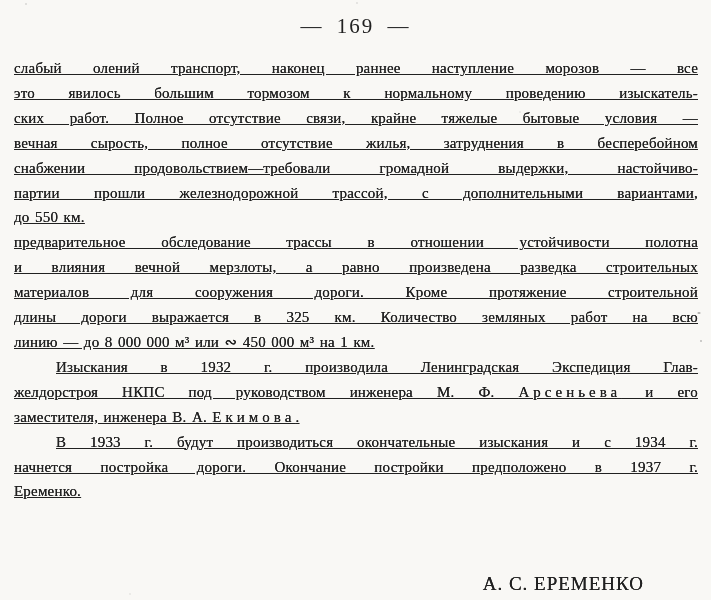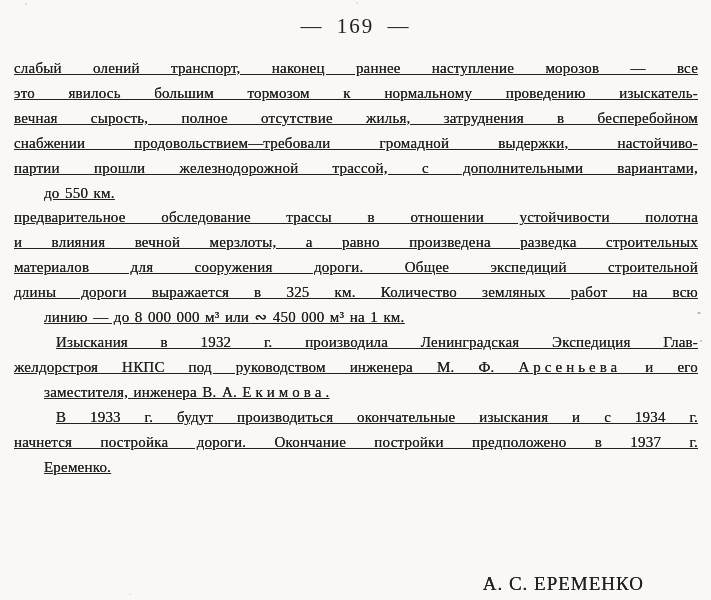--- a/index.html
+++ b/index.html
@@ -47,21 +47,20 @@
     text-shadow: 0 0 0.4px currentColor; 
     text-decoration: underline;
   }
   .line {
     text-align: justify;
     text-align-last: justify;
   }
   .line.noj {
     text-align: center;
     text-align-last: left;
-    margin-left: 30px;
   }
   .line.ind {
     text-indent: 42px;
   }
   .sp {            
     letter-spacing: 4px;
   }
   .signature {
     position: absolute;
     top: 573px;
@@ -74,27 +73,28 @@
 </style>
 </head>
 <body>
 
 <div class="page" style="--paper: #f9f8f5; --ink: #212121;">
   <div class="pageno">— 169 —</div>
 
   <div class="textblock">
       <div class="line">слабый олений транспорт, наконец раннее наступление морозов — все</div>
       <div class="line">это явилось большим тормозом к нормальному проведению изыскатель-</div>
+      <div class="line">ских работ. Полное отсутствие связи, крайне тяжелые бытовые условия —</div>
       <div class="line">вечная сырость, полное отсутствие жилья, затруднения в бесперебойном</div>
       <div class="line">снабжении продовольствием—требовали громадной выдержки, настойчиво-</div>
       <div class="line">партии прошли железнодорожной трассой, с дополнительными вариантами,</div>
       <div class="line noj">до 550 км.</div>
       <div class="line">предварительное обследование трассы в отношении устойчивости полотна</div>
       <div class="line">и влияния вечной мерзлоты, а равно произведена разведка строительных</div>
-      <div class="line">материалов для сооружения дороги. Общее экспедиций строительной</div>
+      <div class="line">материалов для сооружения дороги. Кроме протяжение строительной</div>
       <div class="line">длины дороги выражается в 325 км. Количество земляных работ на всю</div>
       <div class="line noj">линию — до 8&nbsp;000&nbsp;000 м³ или ∾&nbsp;450&nbsp;000 м³ на 1 км.</div>
       <div class="line ind">Изыскания в 1932 г. производила Ленинградская Экспедиция Глав-</div>
       <div class="line"><span>желдорстроя НКПС под руководством инженера М. Ф. </span><span class="sp">Арсеньева</span><span> и его</span></div>
       <div class="line noj"><span>заместителя, инженера В. А. </span><span class="sp">Екимова</span><span>.</span></div>
       <div class="line ind">В 1933 г. будут производиться окончательные изыскания и с 1934 г.</div>
       <div class="line">начнется постройка дороги. Окончание постройки предположено в 1937 г.</div>
       <div class="line noj">Еременко.</div>
     </div>
 

